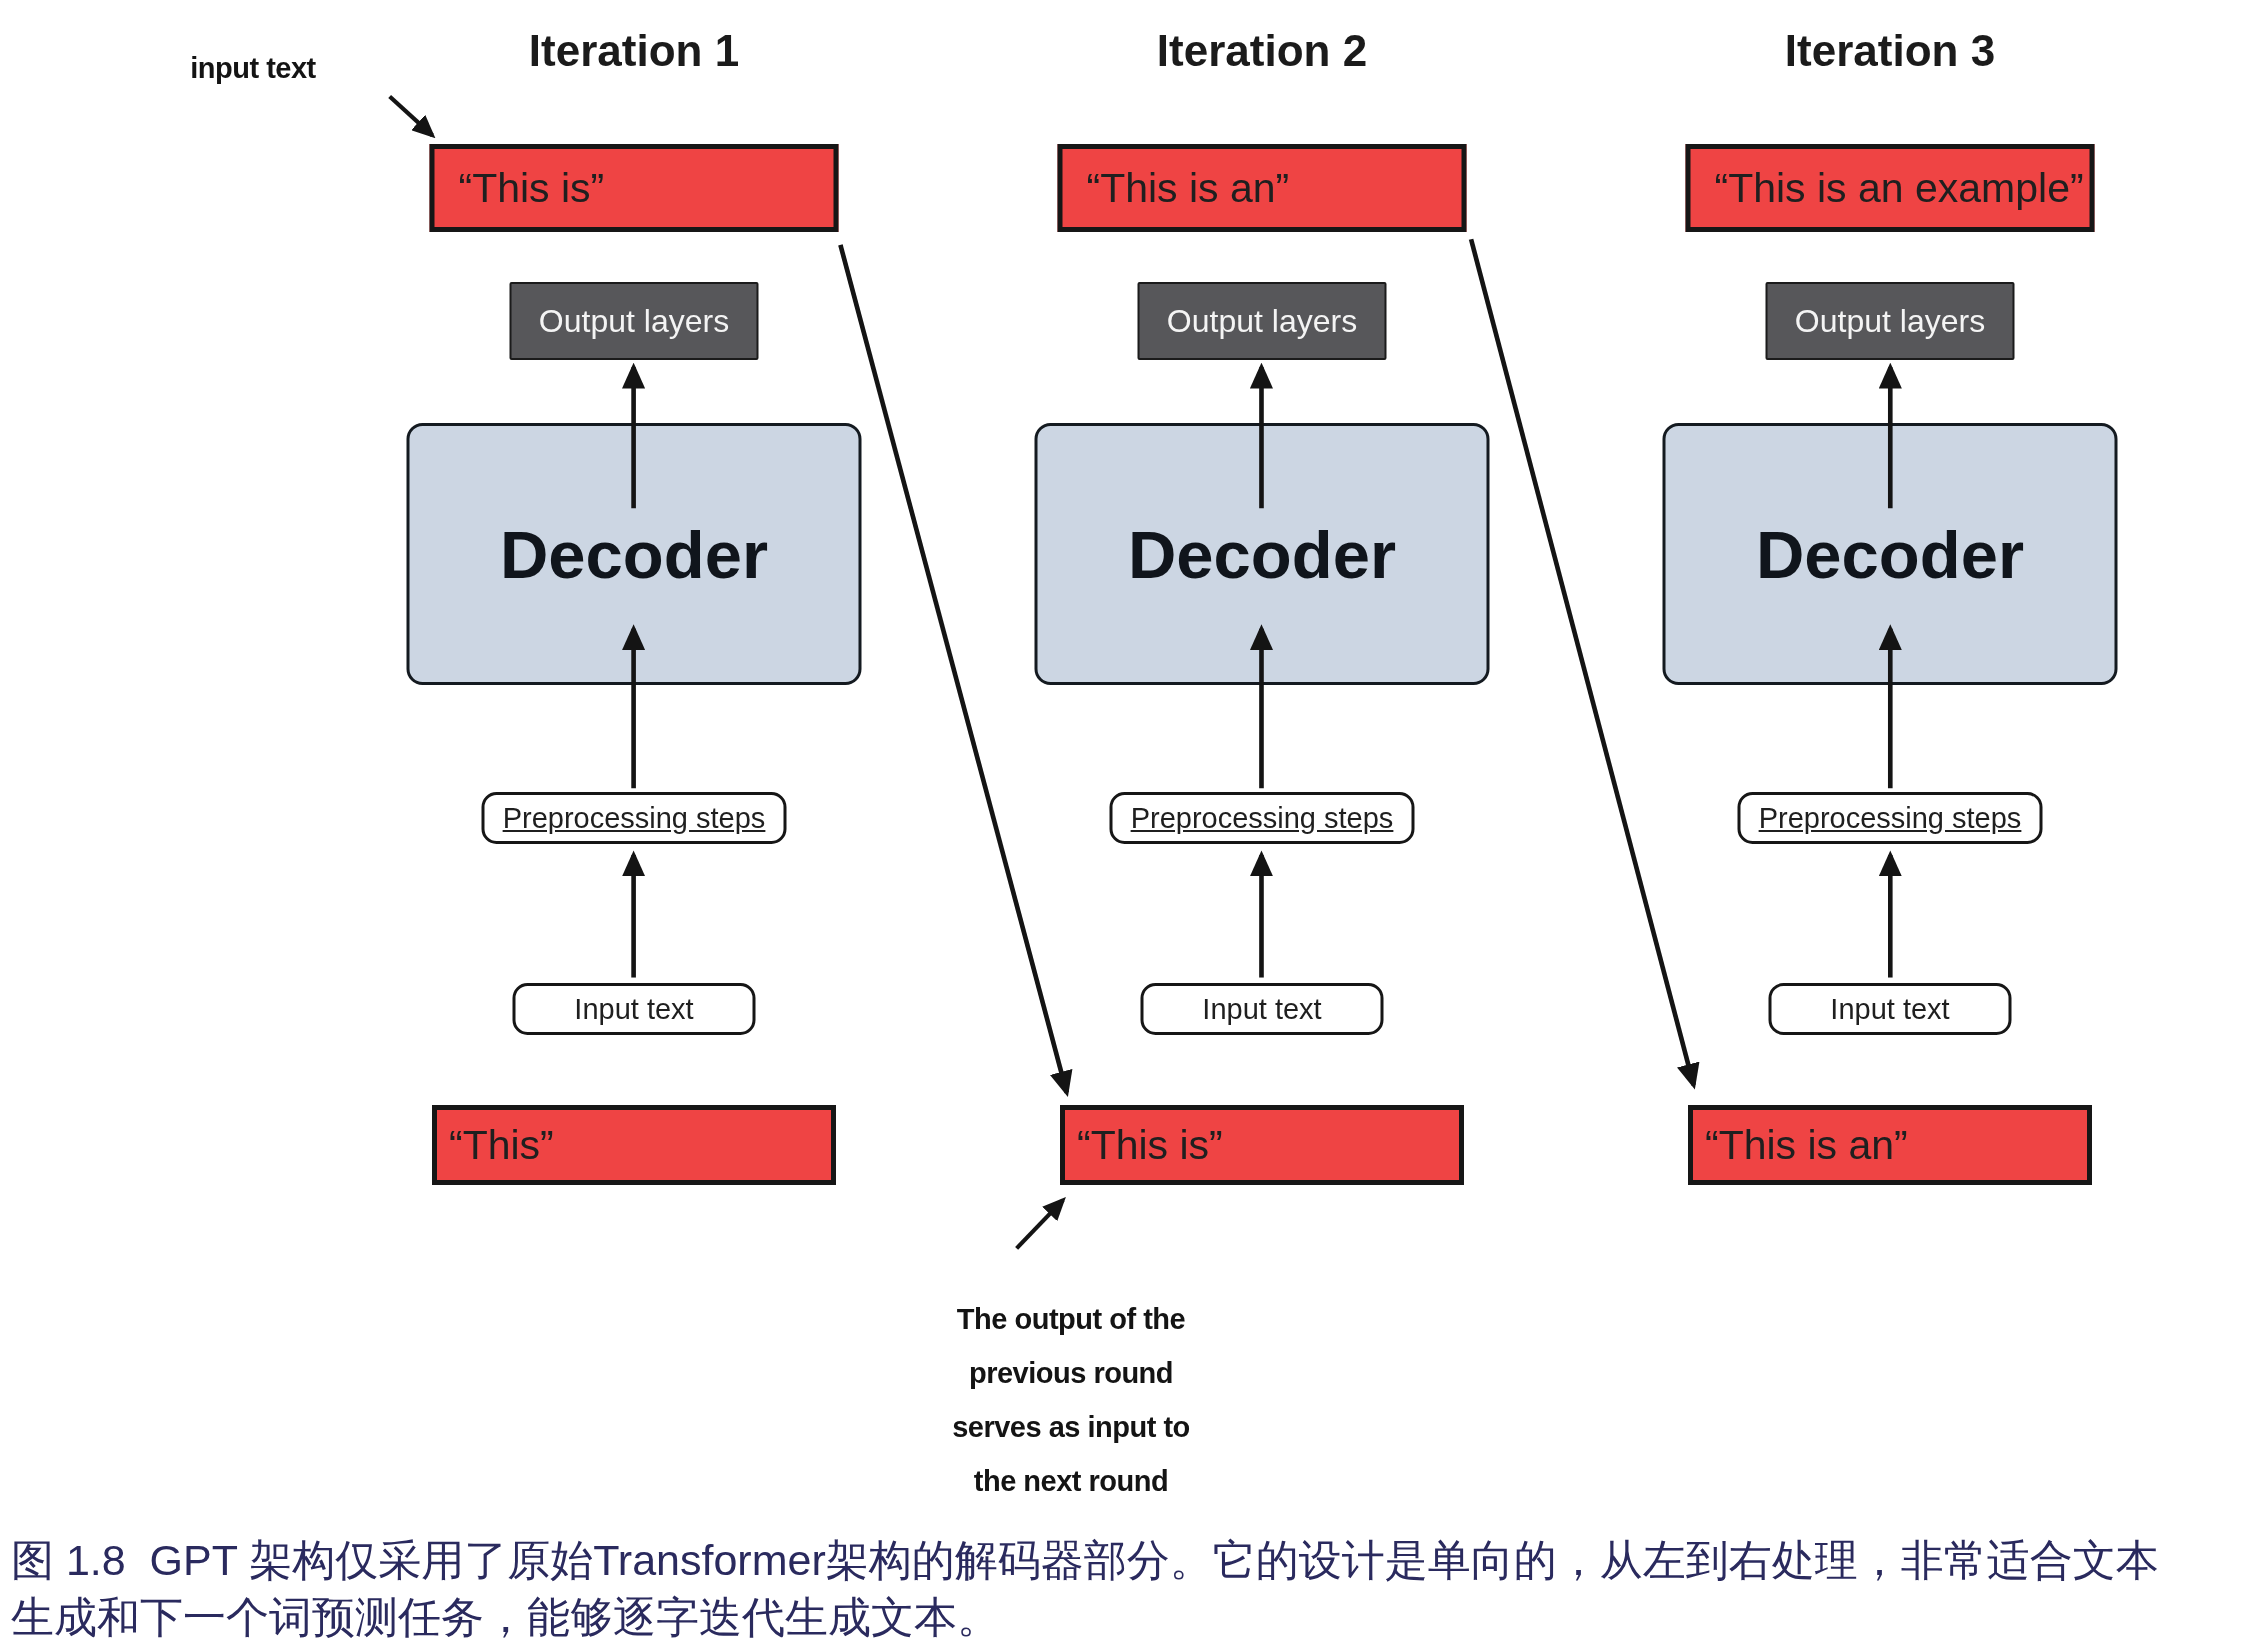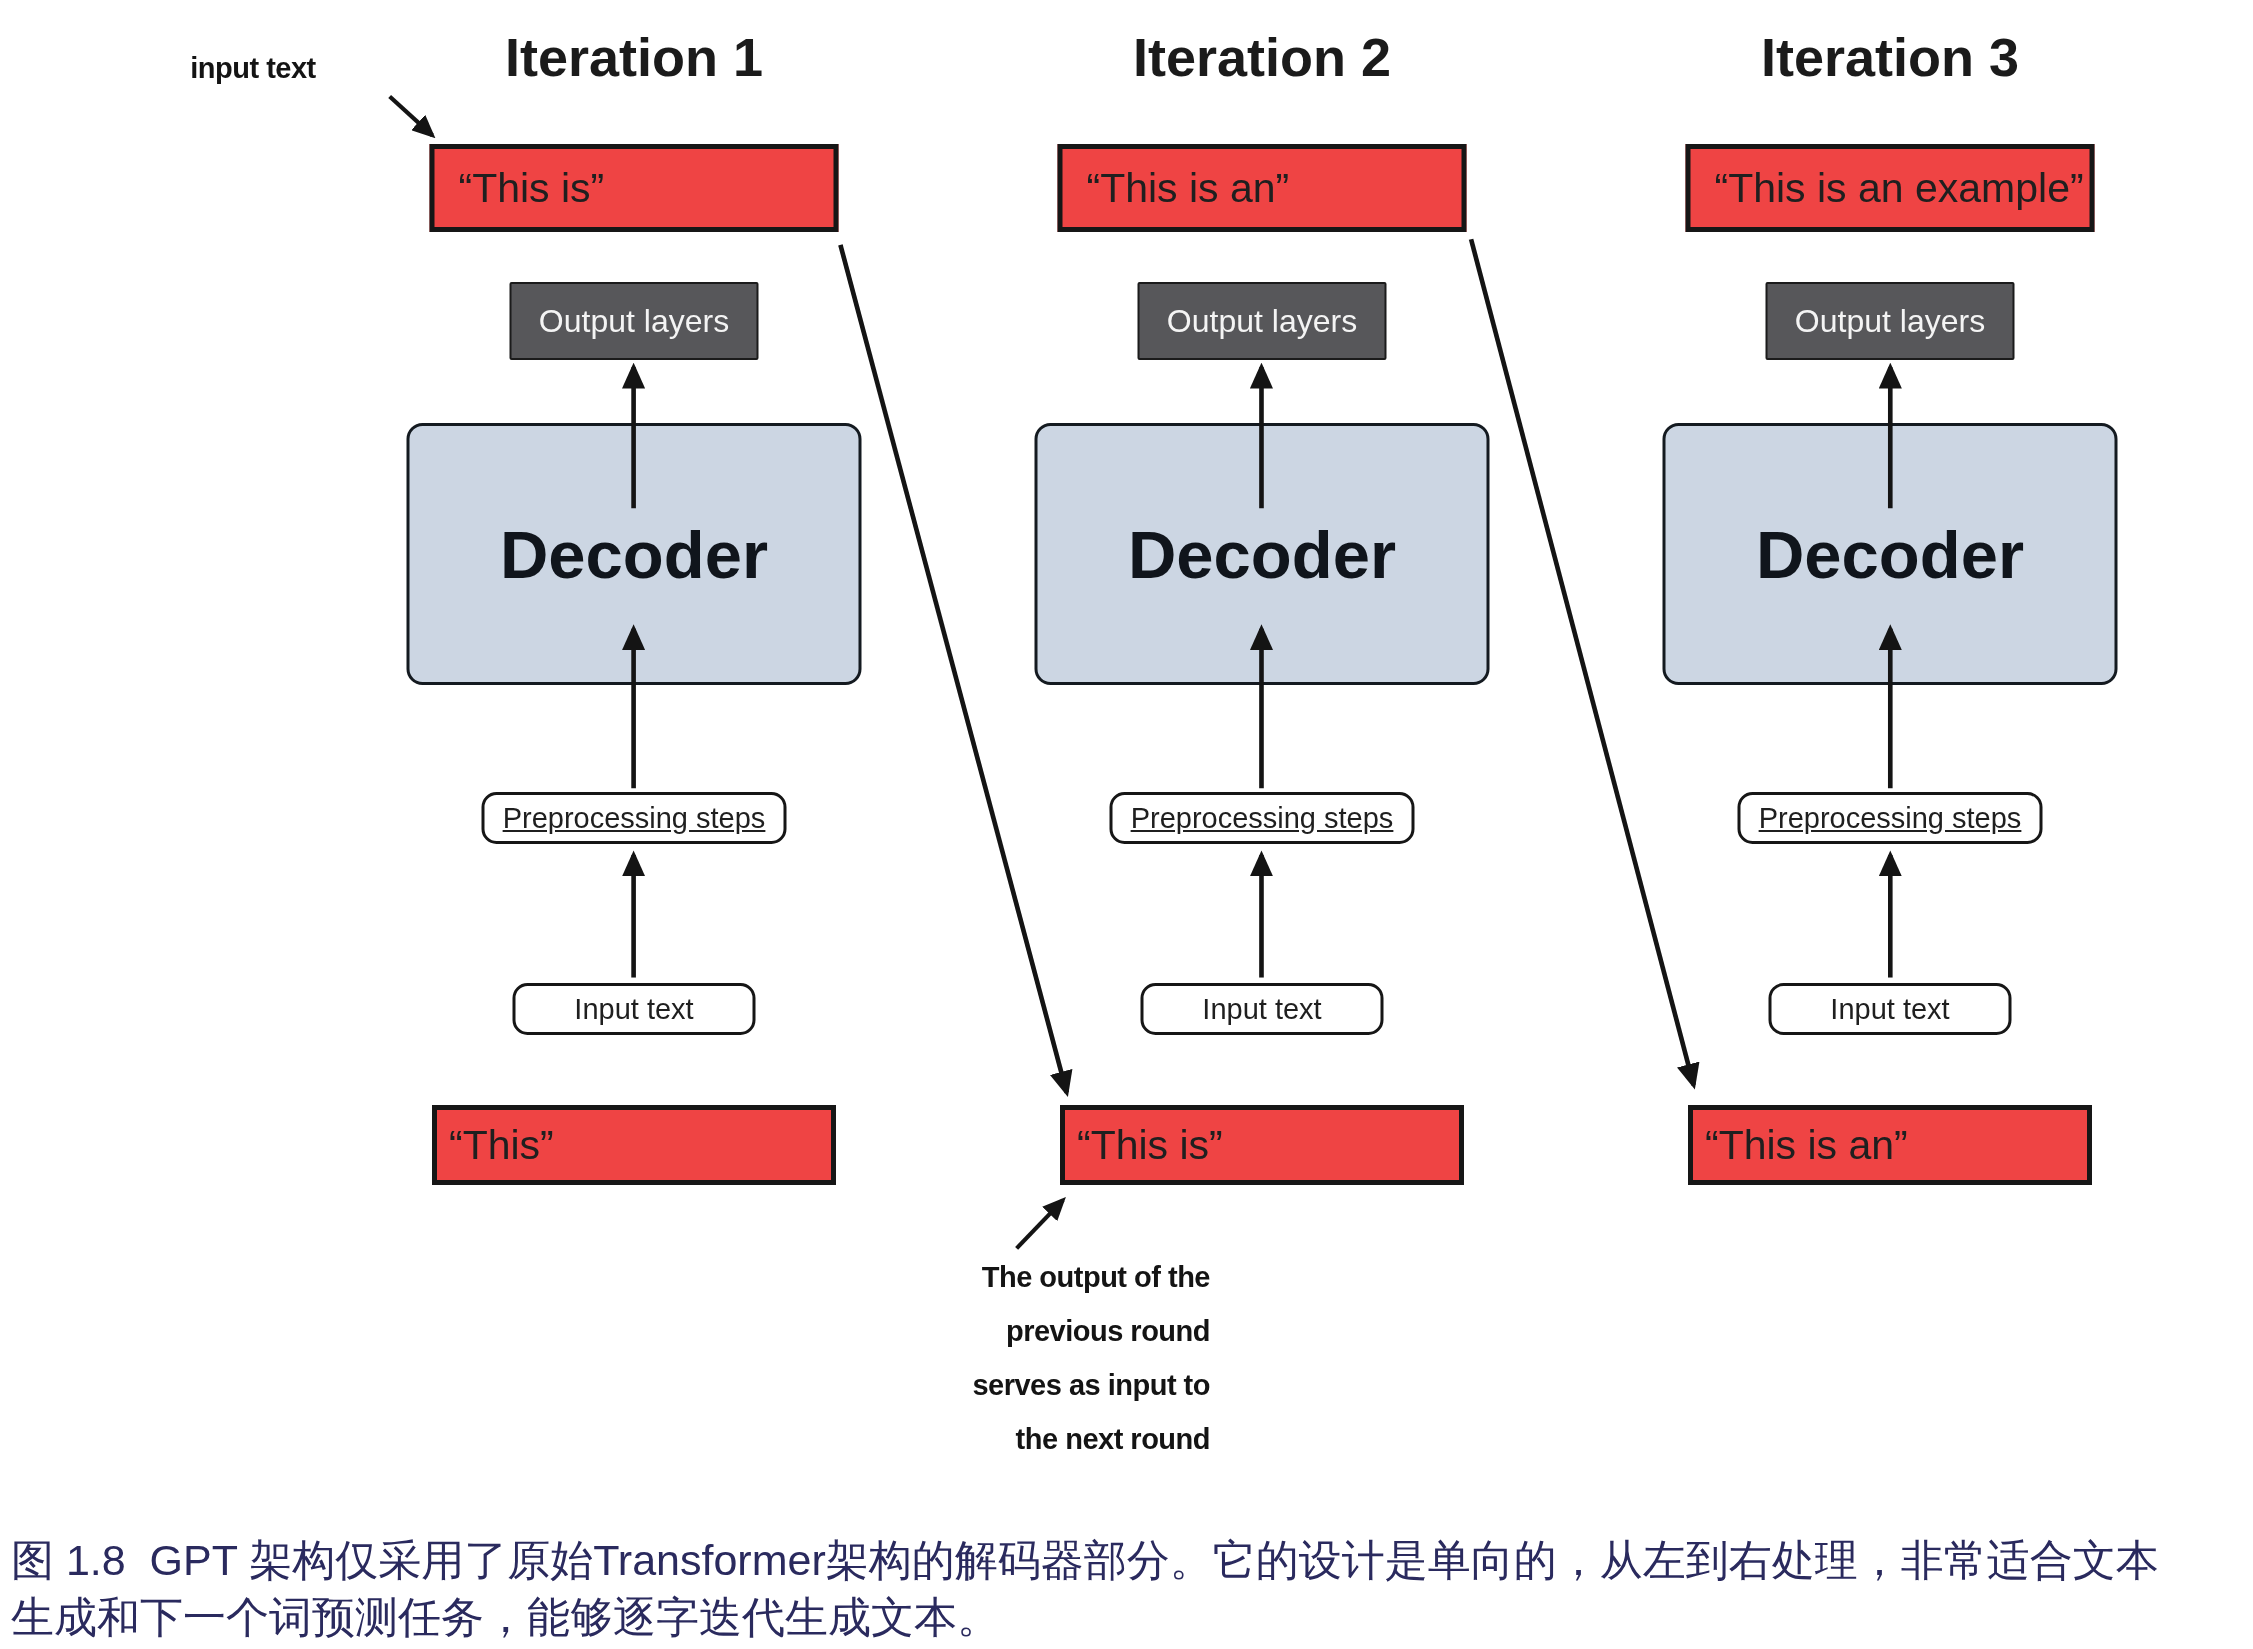--- a/index.html
+++ b/index.html
@@ -7,21 +7,21 @@
     position:relative;width:2254px;height:1649px;background:#ffffff;
     font-family:"Liberation Sans", sans-serif;overflow:hidden;
   }
   .arrow-layer{position:absolute;left:0;top:0;width:2254px;height:1649px;z-index:5;pointer-events:none;}
   .col{position:absolute;top:0;width:464px;height:1206px;z-index:2;}
   .col-1{left:402px;}
   .col-2{left:1030px;}
   .col-3{left:1658px;}
   .iter-title{
     position:absolute;top:26px;left:0;width:100%;text-align:center;
-    font-size:54px;font-weight:bold;color:#1b1b1b;letter-spacing:0px;
+    font-size:44px;font-weight:bold;color:#1b1b1b;letter-spacing:0px;
   }
   .quote-box{
     position:absolute;left:50%;transform:translateX(-50%);
     background:#ef4444;border:5.6px solid #161616;
     display:flex;align-items:center;
     font-size:41px;color:#1f1f1f;
   }
   .top-quote{top:144px;width:375px;height:78px;padding-left:24px;}
   .bottom-quote{top:1105px;width:382px;height:70px;padding-left:12px;}
   .output-layers{
@@ -45,21 +45,21 @@
     display:flex;align-items:center;justify-content:center;
   }
   .preprocessing{top:792px;width:299px;height:46px;text-decoration:underline;}
   .input-pill{top:983px;width:237px;height:46px;}
   .anno{
     position:absolute;z-index:3;text-align:center;
     font-weight:bold;font-size:29px;line-height:54px;color:#141414;
     letter-spacing:-0.5px;
   }
   .anno-top{left:111px;top:41px;width:284px;}
-  .anno-bottom{left:932px;top:1250px;width:278px;text-align:right;}
+  .anno-bottom{left:932px;top:1292px;width:278px;}
   .anno-line{display:block;}
   .caption{
     position:absolute;left:11px;top:1532px;width:2234px;z-index:2;
     font-size:43px;line-height:57px;color:#2a2a5e;
   }
   .caption-line{white-space:pre-wrap;}
 </style>
 </head>
 <body>
 

